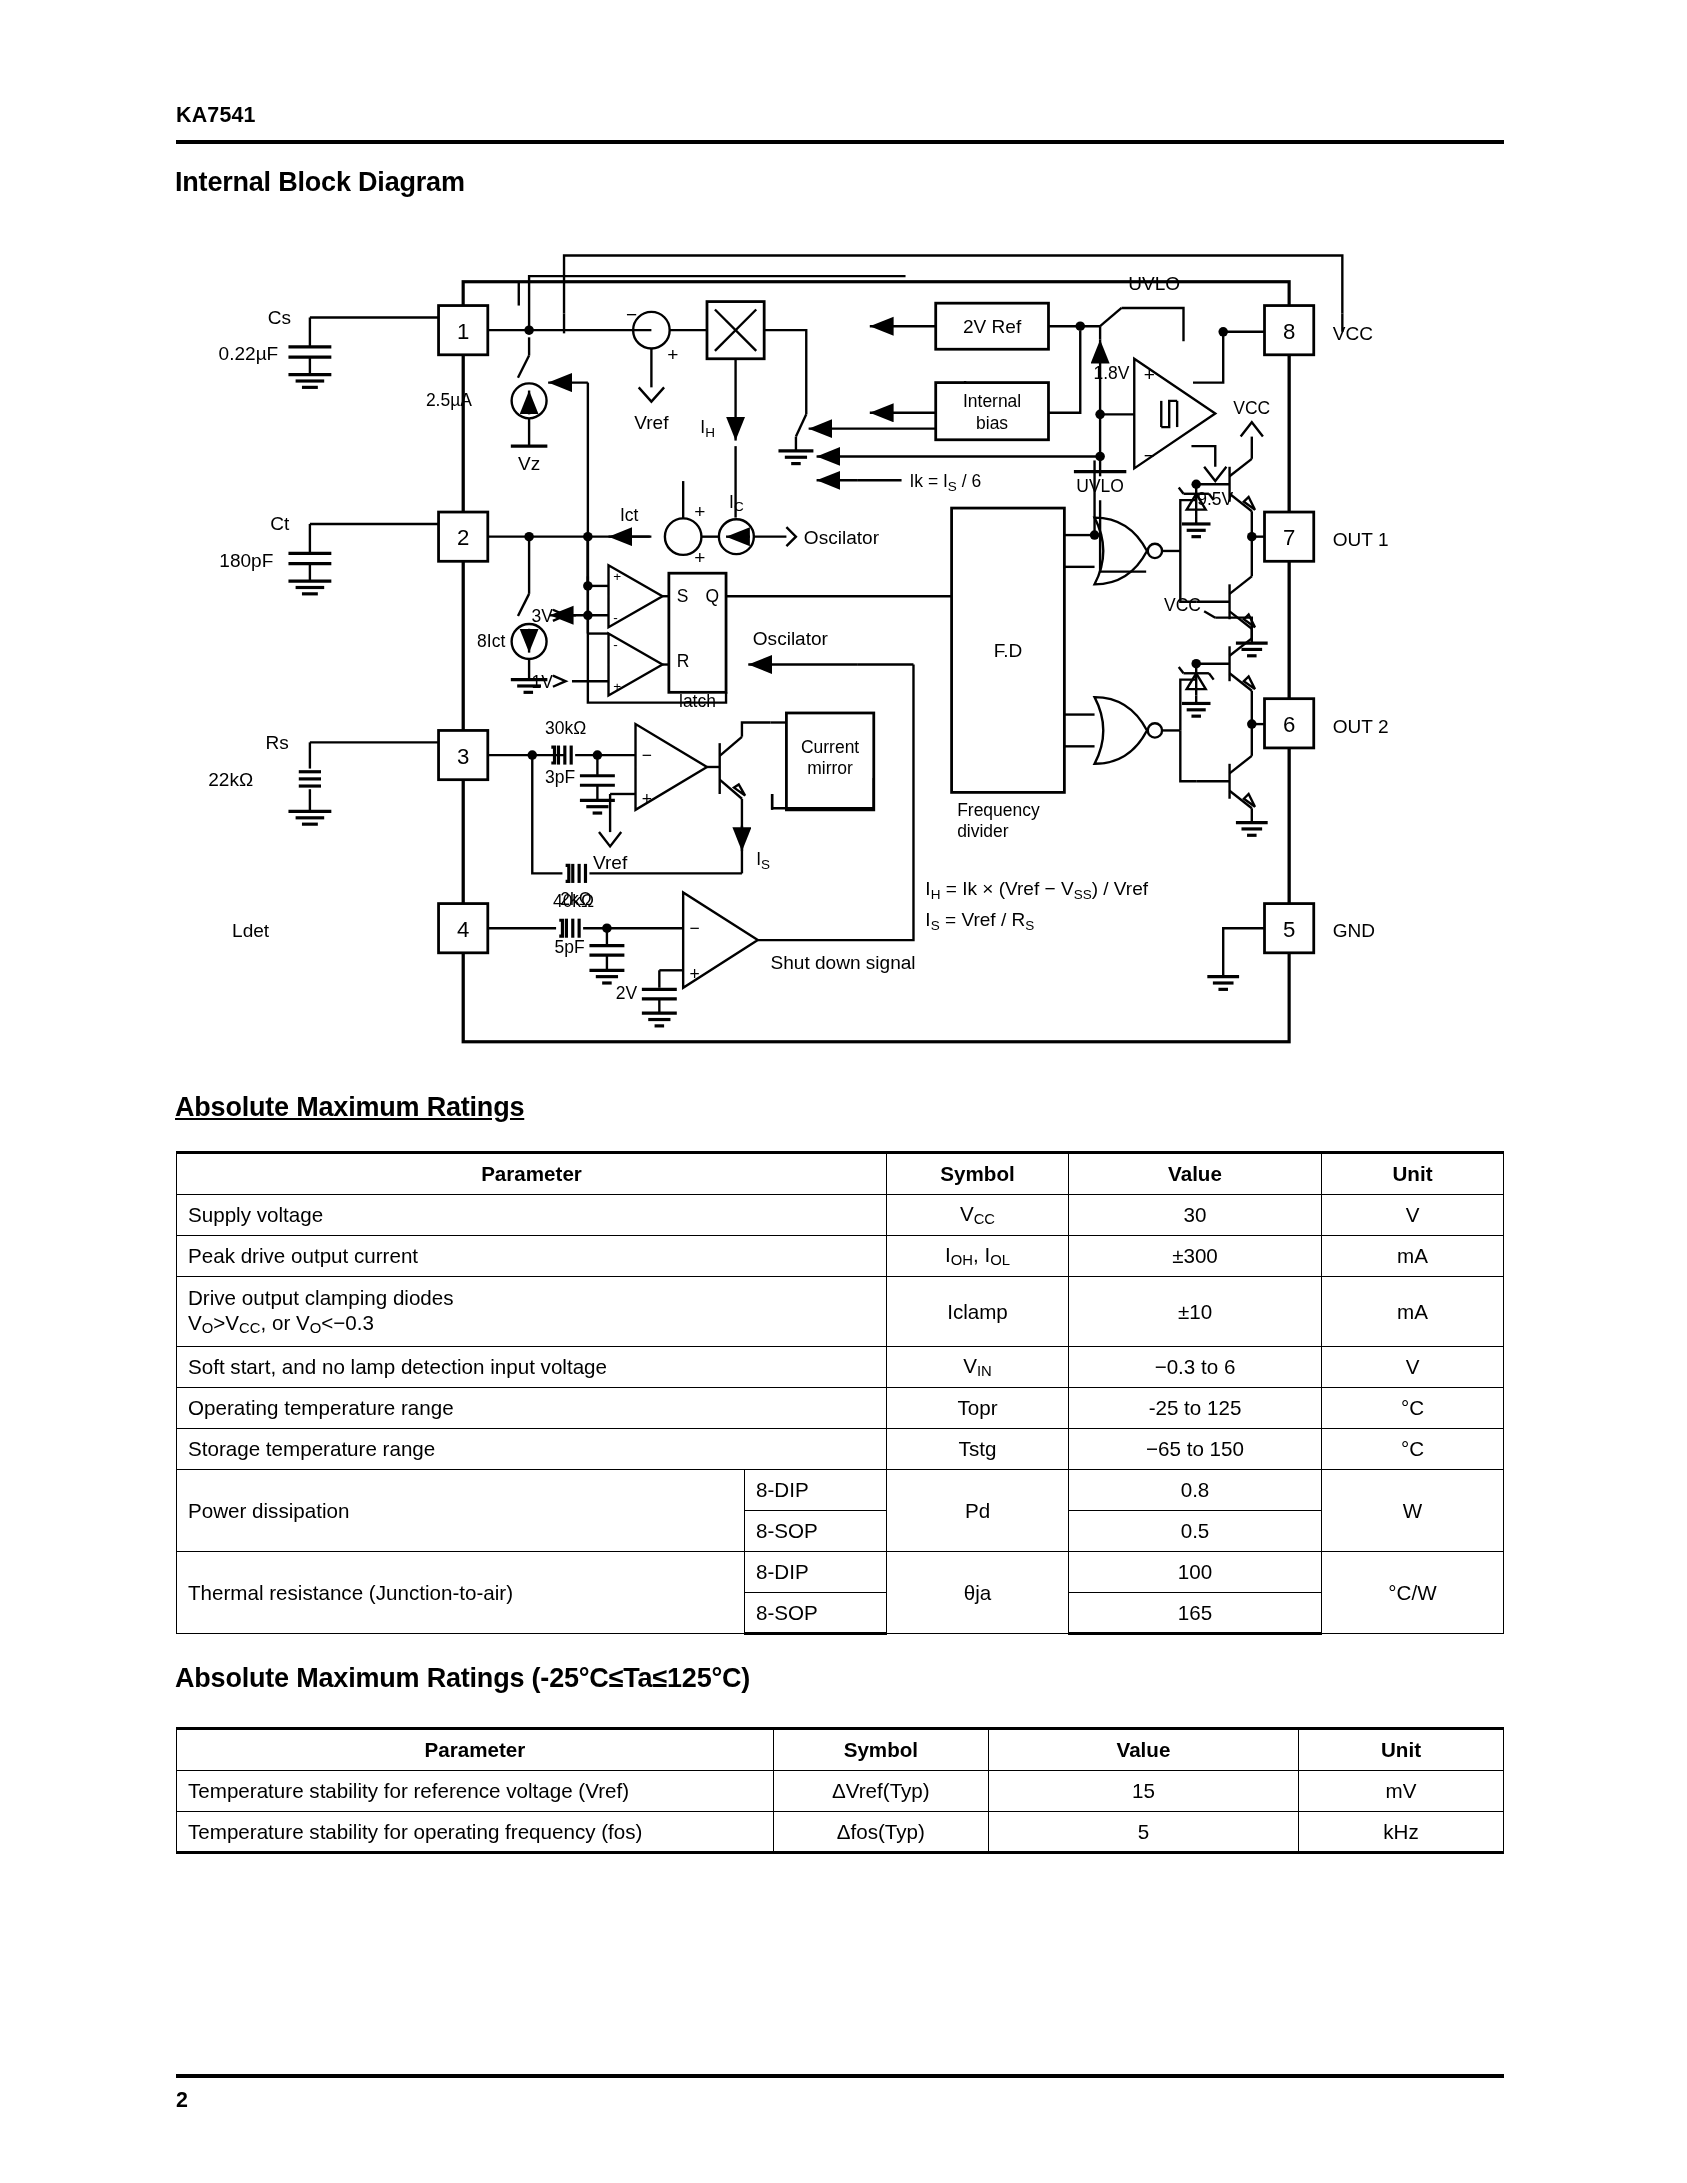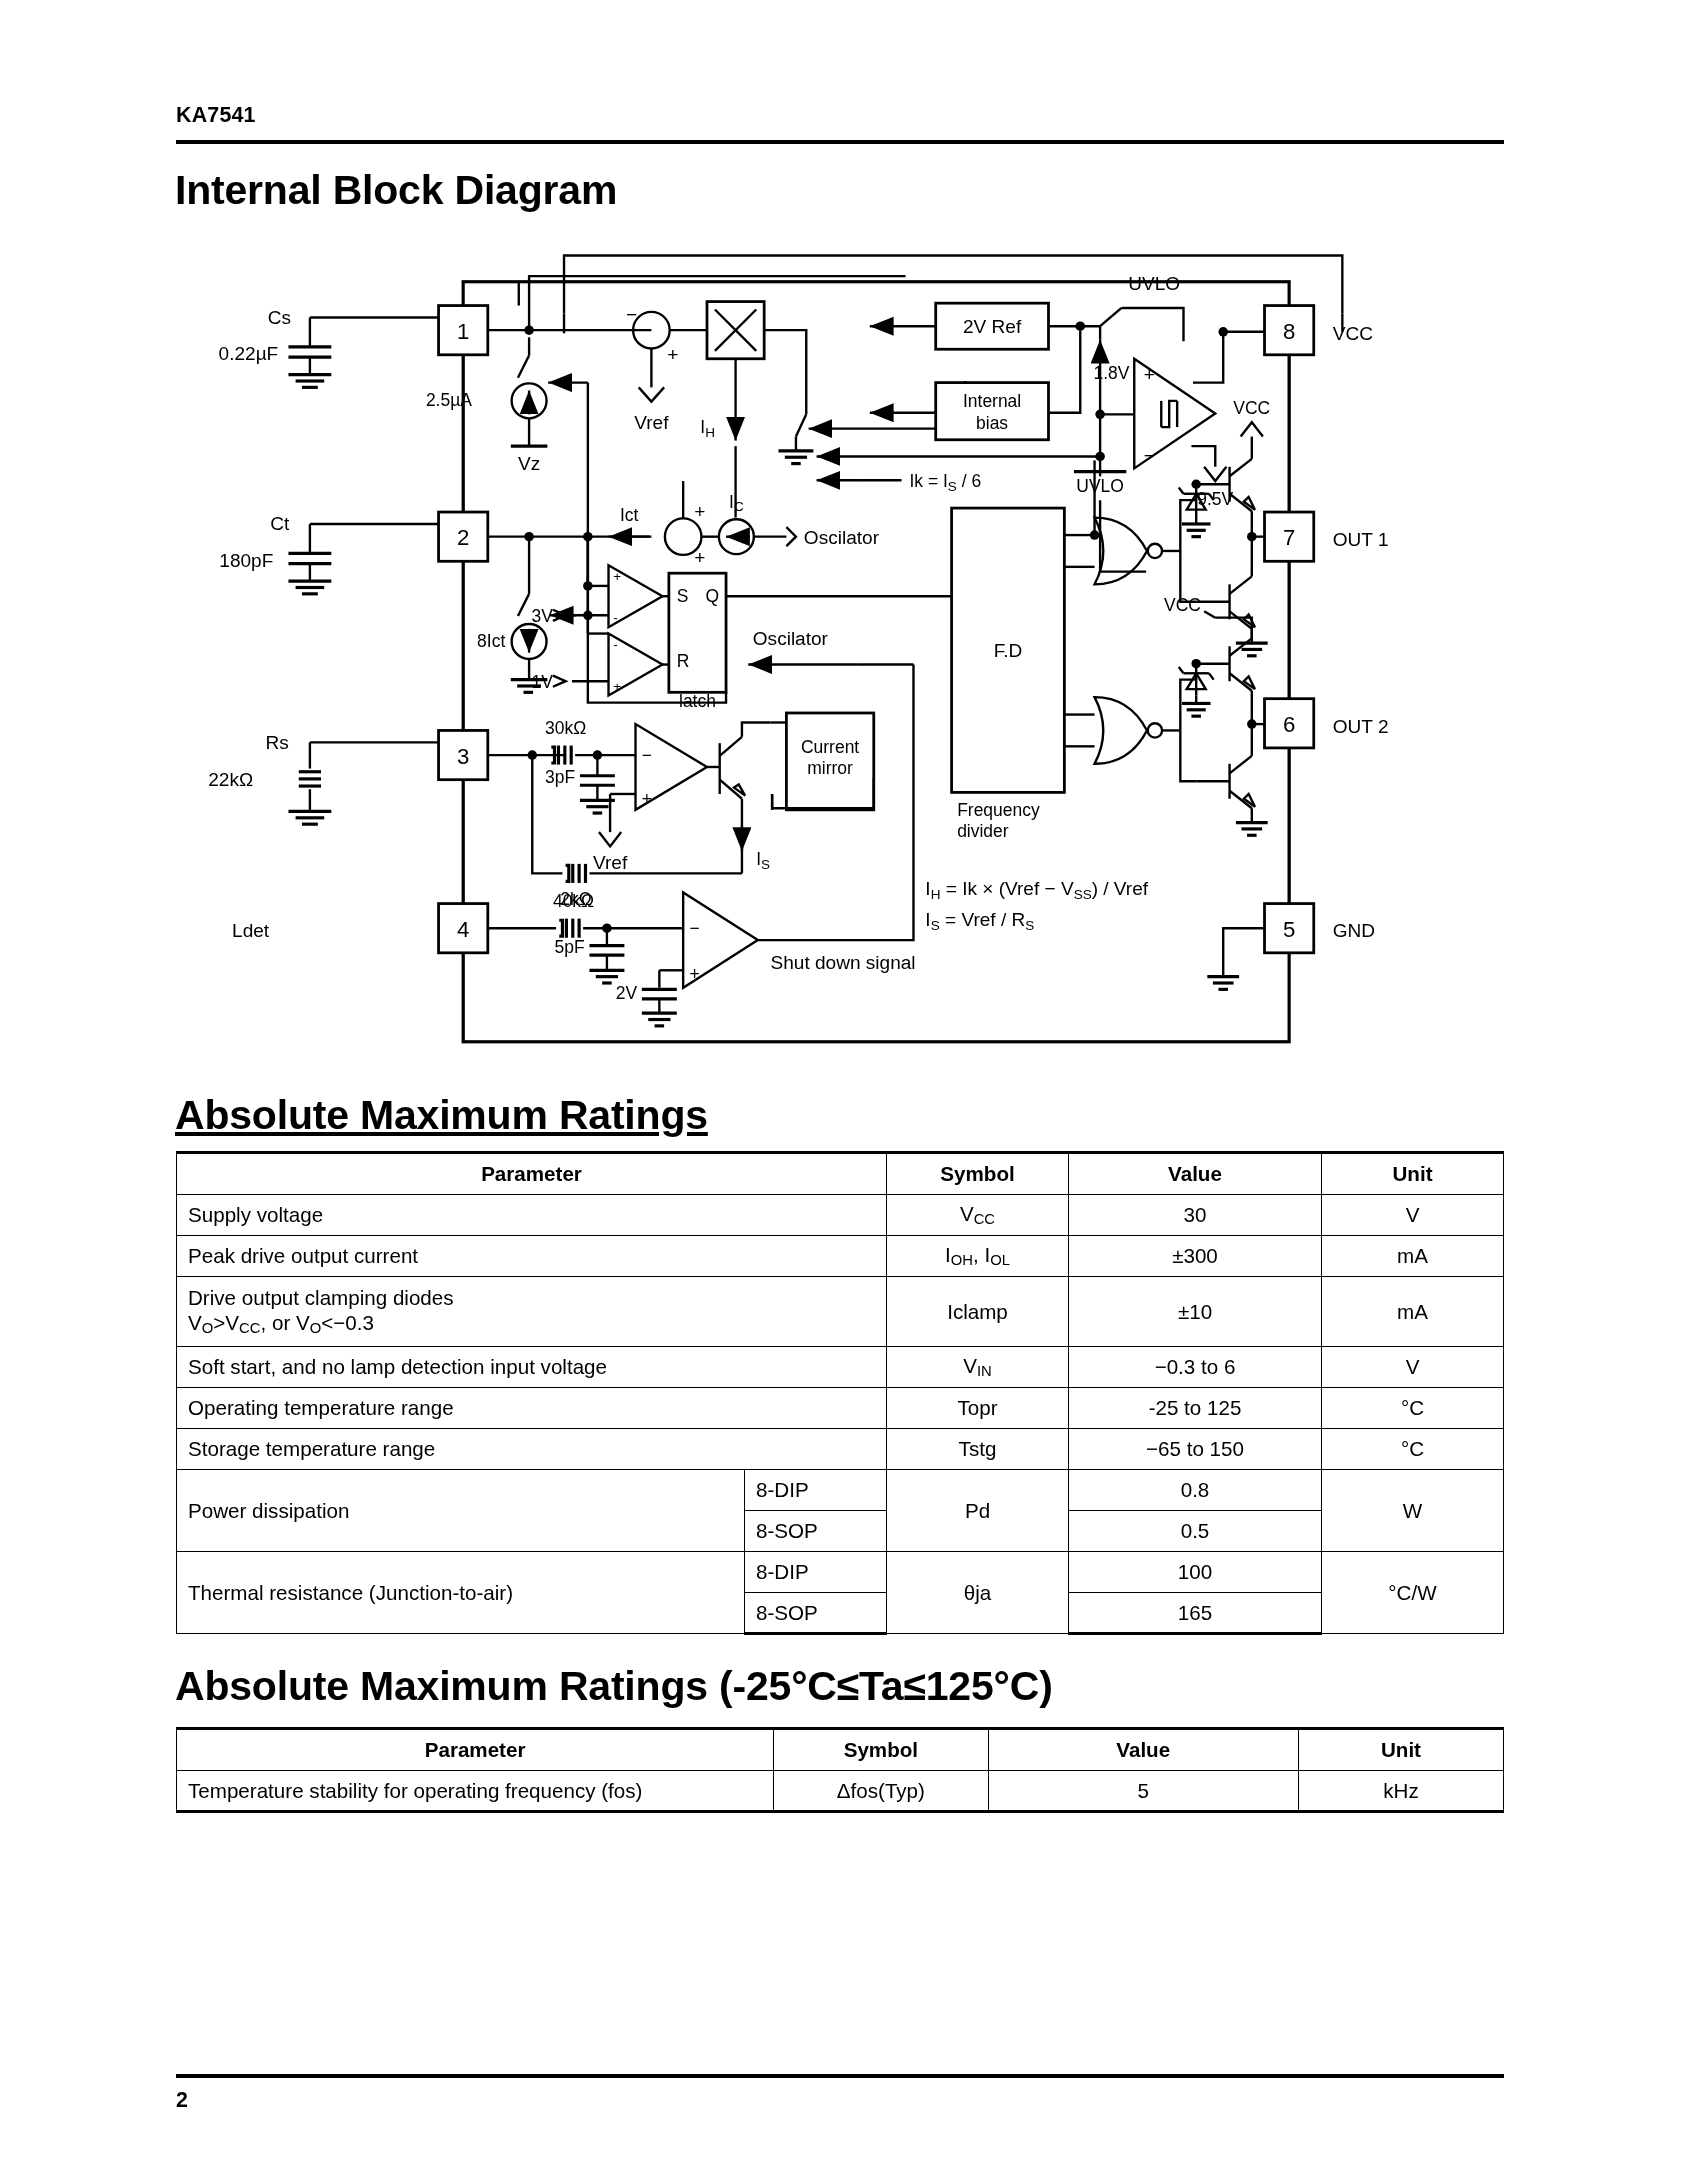--- a/index.html
+++ b/index.html
@@ -10,21 +10,21 @@
     color:#000;
     position:relative;
     overflow:hidden;
   }
   .page{position:absolute; left:0; top:0; width:1472px; height:2183px;}
 
   
   .hdr-part{position:absolute; left:176px; top:103px; font-size:21.4px; font-weight:bold; letter-spacing:0.2px;}
   .hdr-rule{position:absolute; left:176px; top:140px; width:1328px; height:4px; background:#000;}
 
-  .h1{position:absolute; font-size:41px; font-weight:bold; letter-spacing:-0.2px;}
+  .h1{position:absolute; font-size:27px; font-weight:bold; letter-spacing:-0.2px;}
   #title-block{left:175px; top:167px;}
   #title-amr{left:175px; top:1092px;text-decoration:underline;}
   #title-amr2{left:175px; top:1663px;}
 
   
   .ftr-rule{position:absolute; left:176px; top:2074px; width:1328px; height:4px; background:#000;}
   .ftr-page{position:absolute; left:176px; top:2088px; font-size:21.4px; font-weight:bold;}
 
   
   #diagram{position:absolute; left:159px; top:238px; width:1366px; height:834px;}
@@ -587,20 +587,26 @@
     <thead>
       <tr>
         <th class="col-p outer-top">Parameter</th>
         <th class="col-s outer-top">Symbol</th>
         <th class="col-v outer-top">Value</th>
         <th class="col-u outer-top">Unit</th>
       </tr>
     </thead>
     <tbody>
       <tr>
+        <td class="l">Temperature stability for reference voltage (Vref)</td>
+        <td class="c">ΔVref(Typ)</td>
+        <td class="c">15</td>
+        <td class="c">mV</td>
+      </tr>
+      <tr>
         <td class="l outer-bot">Temperature stability for operating frequency (fos)</td>
         <td class="c outer-bot">Δfos(Typ)</td>
         <td class="c outer-bot">5</td>
         <td class="c outer-bot">kHz</td>
       </tr>
     </tbody>
   </table>
 
   <div class="ftr-rule"></div>
   <div class="ftr-page">2</div>

